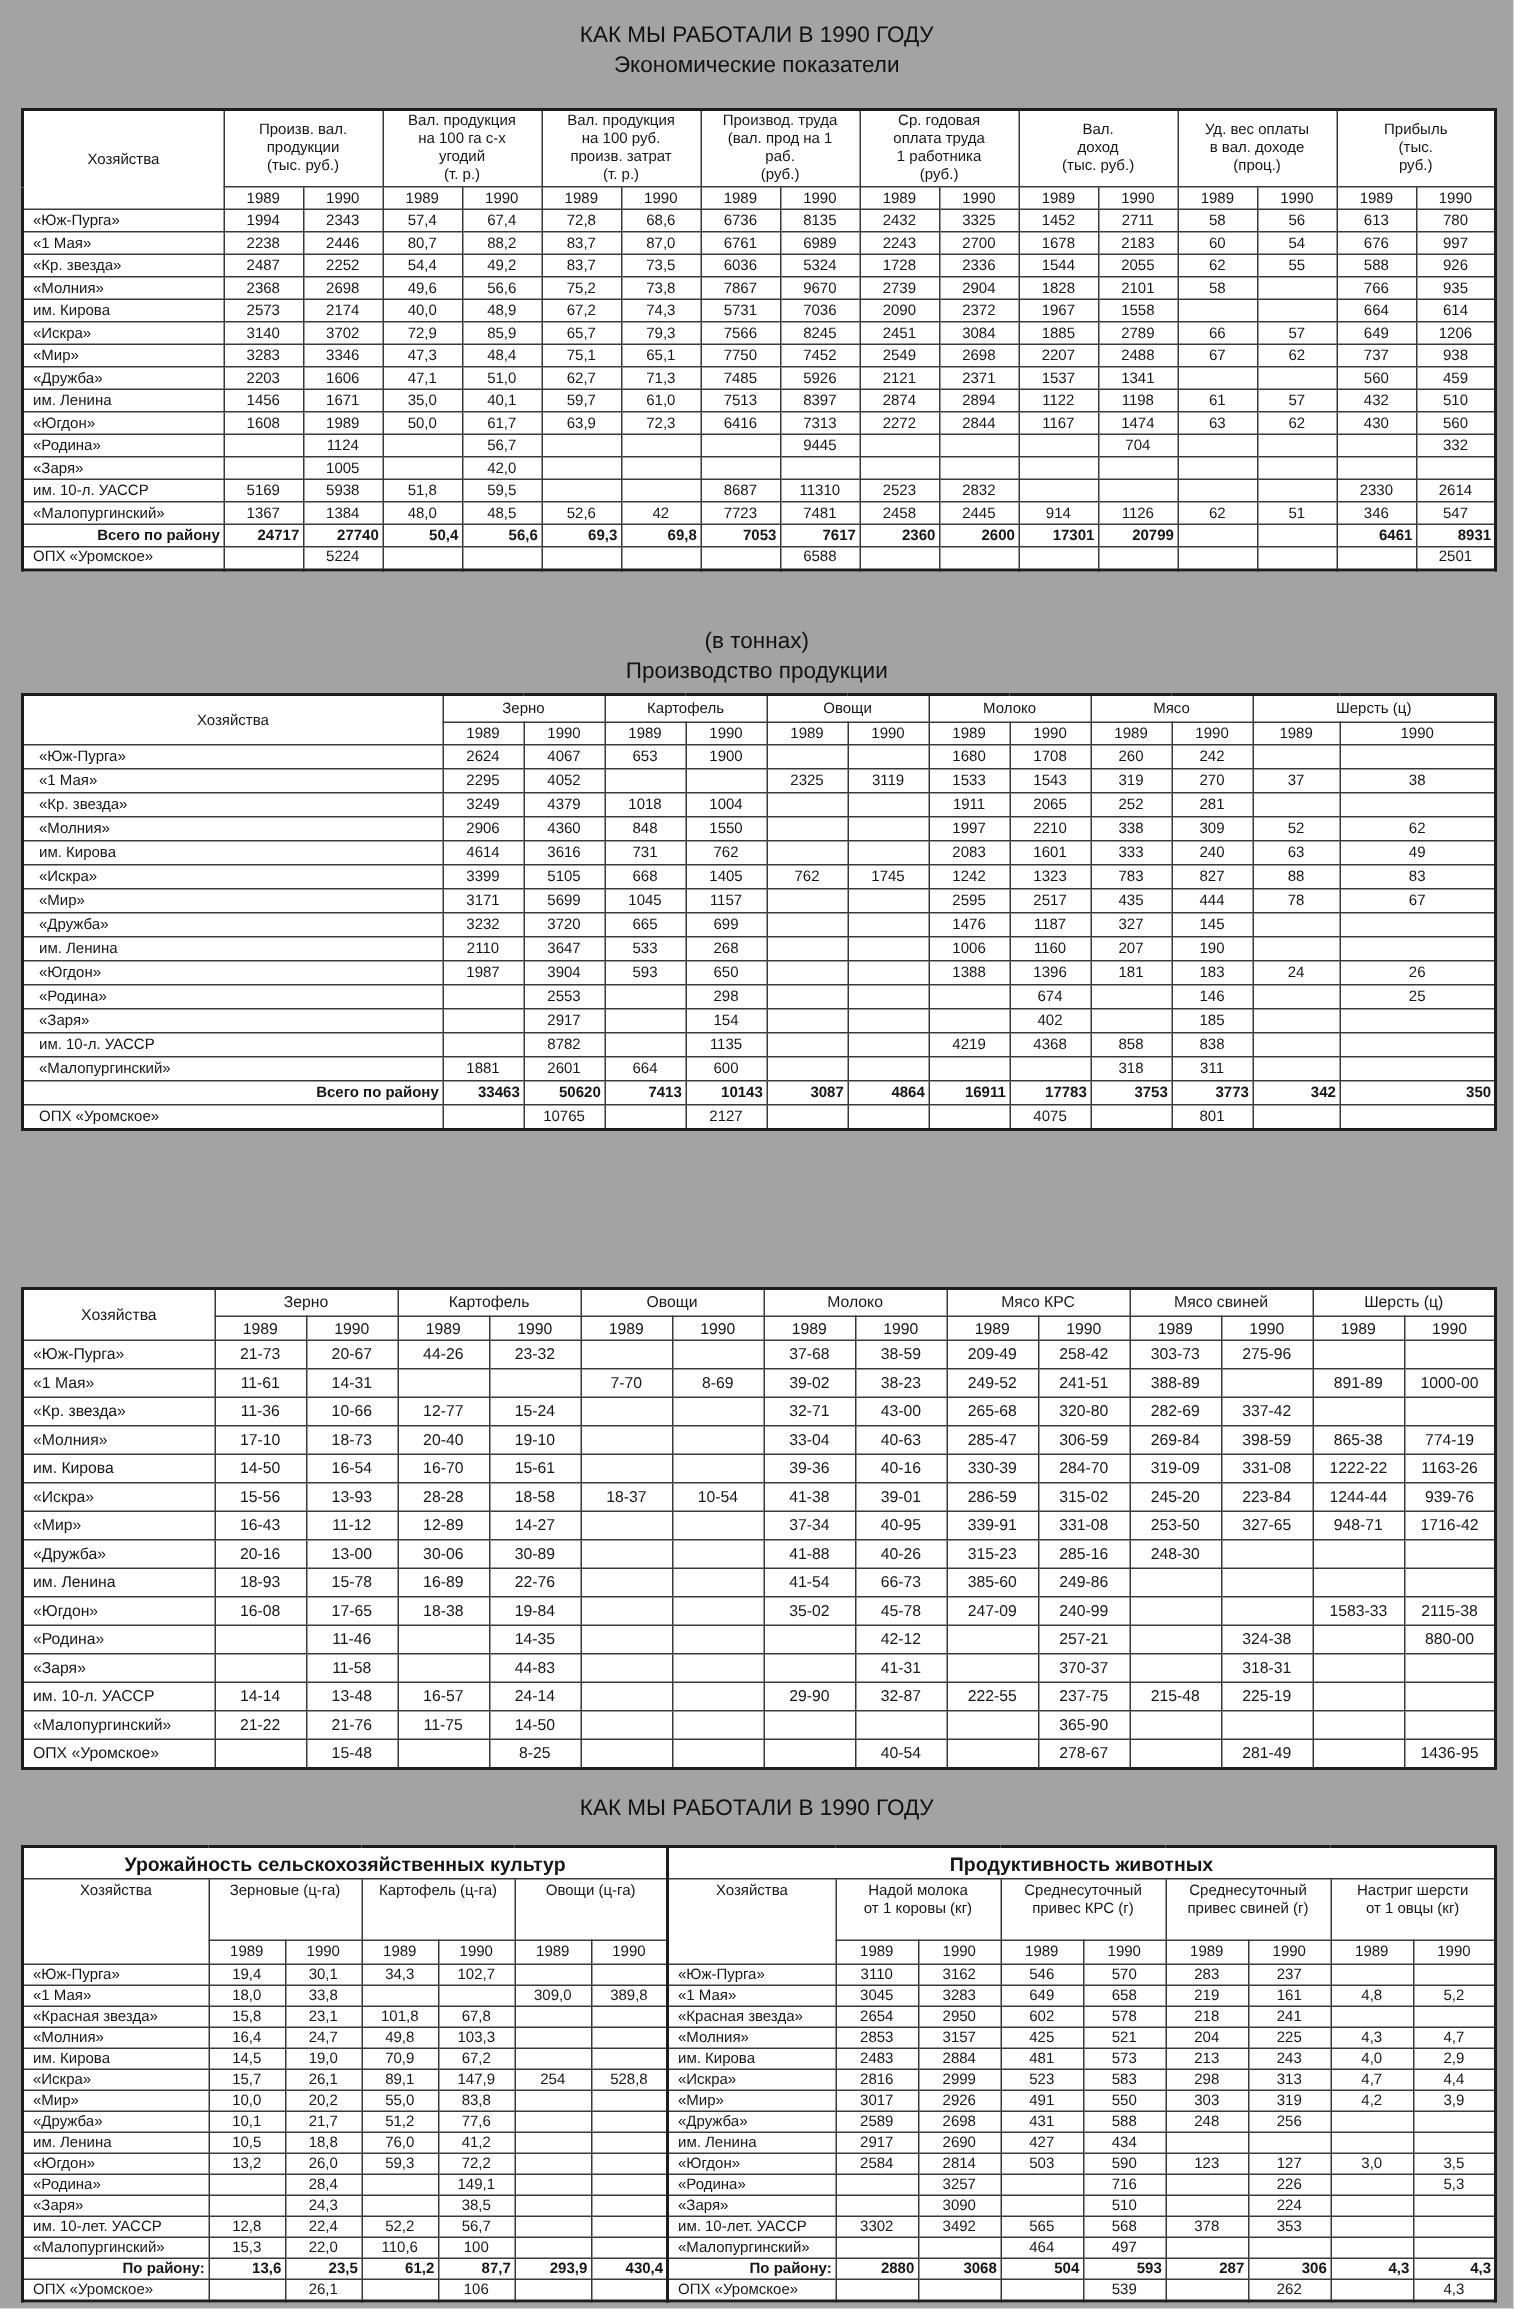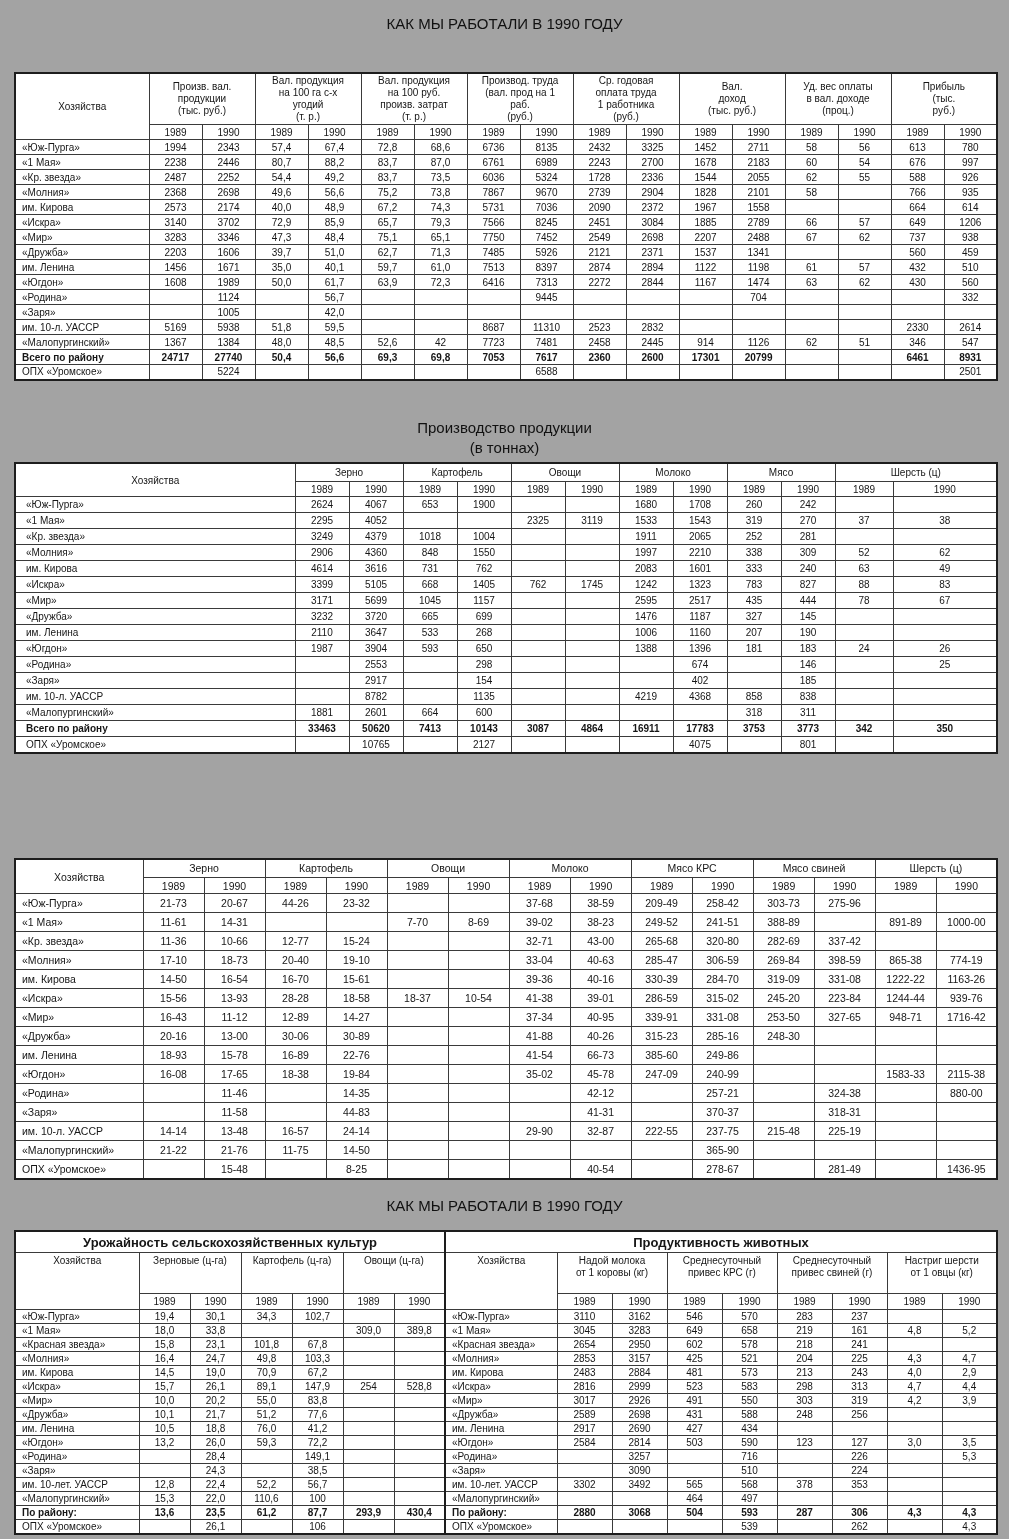--- a/index.html
+++ b/index.html
@@ -13,21 +13,21 @@
   #title-cost{top:806px;}
   #title-bottom{top:1196px;}
   table{border-collapse:collapse;table-layout:fixed;position:absolute;background:#fff;}
   table{border:2px solid #1d1d1d;}
   th,td{border:1px solid #3a3a3a;font-weight:normal;padding:0 2px;overflow:hidden;white-space:nowrap;}
   th.group{white-space:pre-line;text-align:center;vertical-align:middle;line-height:1.18;}
   th.name-header{text-align:center;vertical-align:middle;}
   th.year{text-align:center;}
   td.name-cell{text-align:left;padding-left:6px;}
   td.val-cell{text-align:center;}
-  tr.bold-row td{font-weight:bold;}
+  tr.bold-row td{font-weight:bold;text-align:right;}
   th.banner{font-weight:bold;font-size:13px;text-align:center;height:20px;}
 
   
   #tbl-economic{top:72px;left:14px;width:982px;font-size:10px;}
   #tbl-economic col.name-col{width:134px;}
   #tbl-economic col.num-col{width:53px;}
   #tbl-economic tr.group-row th{height:50px;}
   #tbl-economic tr.year-row th{height:14px;}
   #tbl-economic tbody tr{height:15px;}
 
@@ -61,20 +61,21 @@
   #tbl-yield tr.year-row th,#tbl-productivity tr.year-row th{height:15px;}
   #tbl-yield tbody tr,#tbl-productivity tbody tr{height:14px;}
 </style>
 </head>
 <body>
 
 <div class="page">
 
   <div class="doc-title" id="title-top">
     <div>КАК МЫ РАБОТАЛИ В 1990 ГОДУ</div>
+    <div>Экономические показатели</div>
   </div>
 
   <table id="tbl-economic">
       <colgroup>
         <col class="name-col">
         <col class="num-col n0">
         <col class="num-col n1">
         <col class="num-col n2">
         <col class="num-col n3">
         <col class="num-col n4">
@@ -272,21 +273,21 @@
           <td class="val-cell">2488</td>
           <td class="val-cell">67</td>
           <td class="val-cell">62</td>
           <td class="val-cell">737</td>
           <td class="val-cell">938</td>
         </tr>
         <tr>
           <td class="name-cell">«Дружба»</td>
           <td class="val-cell">2203</td>
           <td class="val-cell">1606</td>
-          <td class="val-cell">39,7</td>
+          <td class="val-cell">47,1</td>
           <td class="val-cell">51,0</td>
           <td class="val-cell">62,7</td>
           <td class="val-cell">71,3</td>
           <td class="val-cell">7485</td>
           <td class="val-cell">5926</td>
           <td class="val-cell">2121</td>
           <td class="val-cell">2371</td>
           <td class="val-cell">1537</td>
           <td class="val-cell">1341</td>
           <td class="val-cell"></td>
@@ -443,22 +444,22 @@
           <td class="val-cell"></td>
           <td class="val-cell"></td>
           <td class="val-cell"></td>
           <td class="val-cell"></td>
           <td class="val-cell">2501</td>
         </tr>
       </tbody>
     </table>
 
   <div class="doc-title" id="title-production">
+    <div>(в тоннах)</div>
     <div>Производство продукции</div>
-    <div>(в тоннах)</div>
   </div>
 
   <table id="tbl-production">
       <colgroup>
         <col class="name-col">
         <col class="num-col n0">
         <col class="num-col n1">
         <col class="num-col n2">
         <col class="num-col n3">
         <col class="num-col n4">

